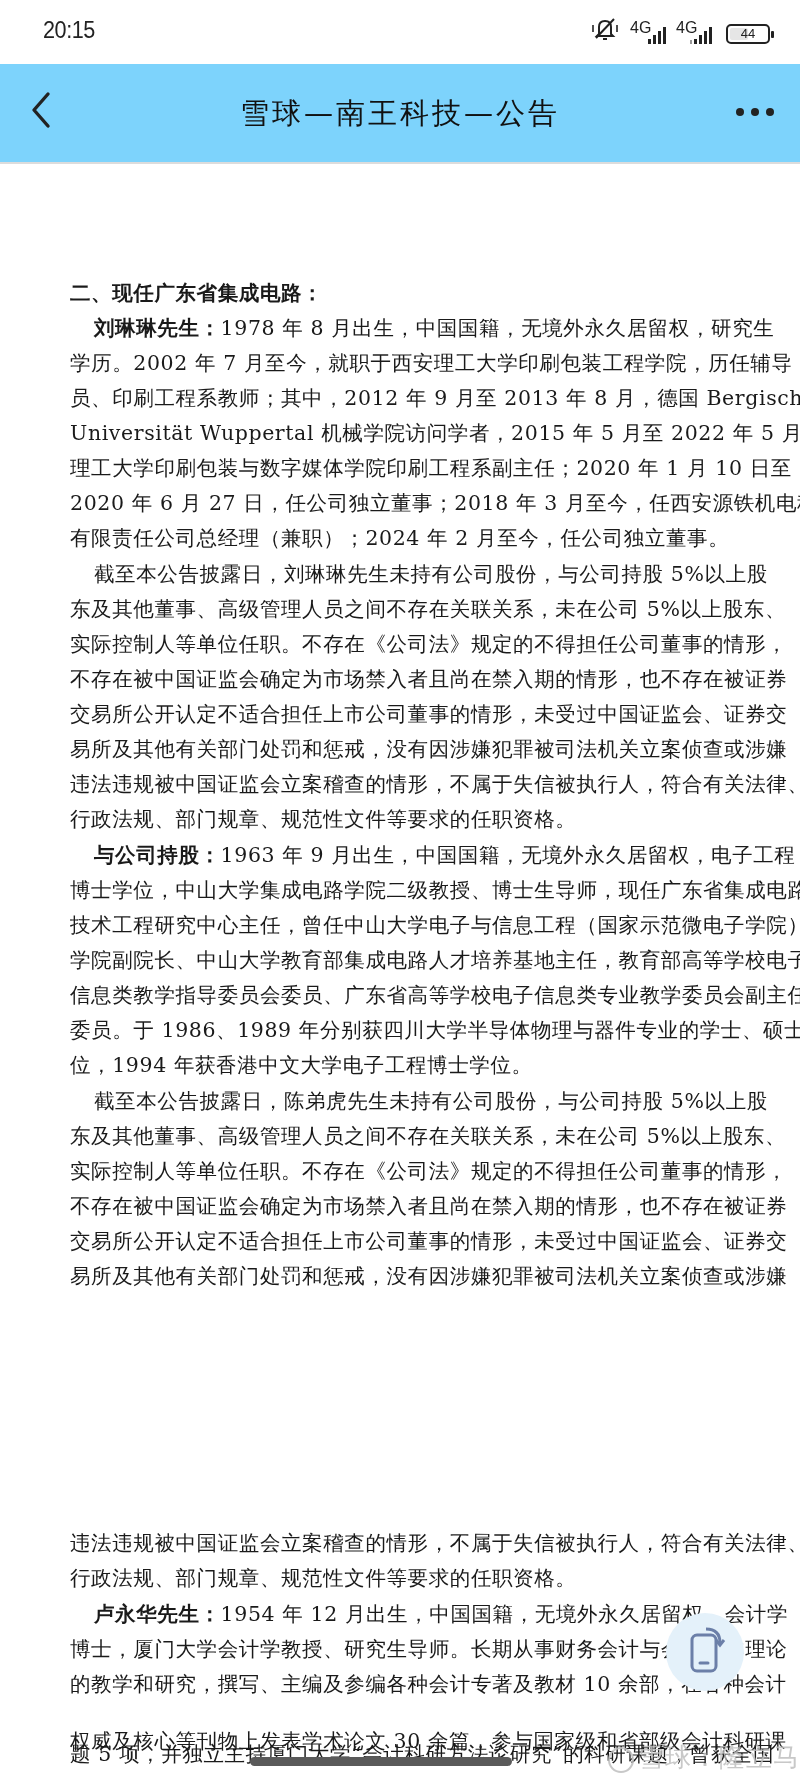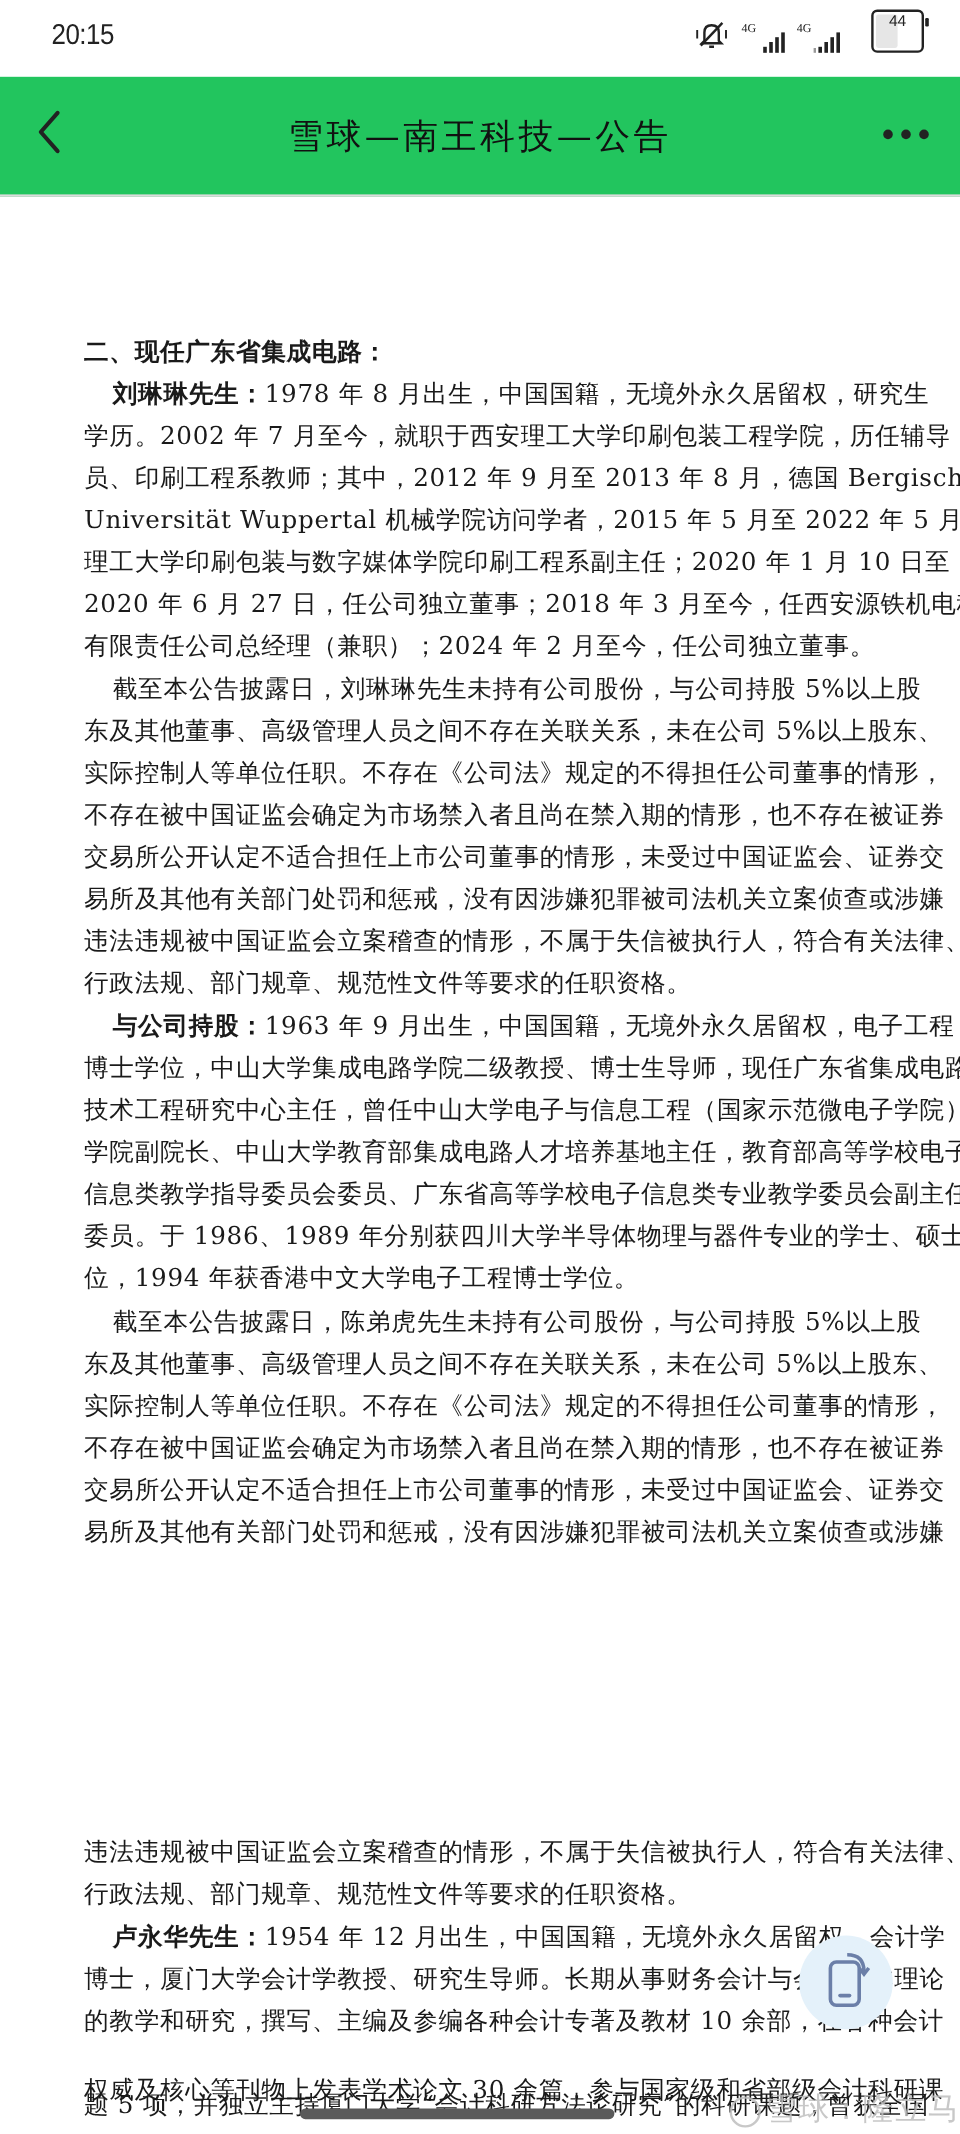--- a/index.html
+++ b/index.html
@@ -10,32 +10,32 @@
     color: #1a1a1a;
   }
   .status-bar { position: absolute; top: 0; left: 0; width: 800px; height: 64px; }
   .status-time {
     position: absolute; left: 43px; top: 16px;
     font-family: "Liberation Sans", sans-serif; font-size: 24px; color: #222;
     letter-spacing: -0.5px; transform: scaleX(0.9); transform-origin: left top;
   }
   .status-icons { position: absolute; right: 30px; top: 20px; height: 26px; display: flex; align-items: flex-end; gap: 10px; }
   .sig { position: relative; width: 36px; height: 24px; }
-  .sig .net { position: absolute; left: 0; top: -3px; font-family: Liberation Serif, serif; font-size: 10px; color: #222; }
+  .sig .net { position: absolute; left: 0; top: -3px; font-family: Liberation Sans, sans-serif; font-size: 16px; color: #222; }
   .sig .bars { position: absolute; right: 0; bottom: 2px; display: flex; align-items: flex-end; gap: 2px; }
   .sig .bars i { display: block; width: 3px; background: #222; }
   .battery {
-    width: 44px; height: 36px; border: 2px solid #222; border-radius: 5px; box-sizing: border-box;
-    position: relative; margin-left: 16px; margin-bottom: 2px;
+    width: 44px; height: 20px; border: 2px solid #222; border-radius: 5px; box-sizing: border-box;
+    position: relative; margin-left: 4px; margin-bottom: 2px;
   }
   .battery::after { content: ""; position: absolute; right: -6px; top: 5px; width: 3px; height: 7px; background: #222; border-radius: 1px; }
   .battery .fill { position: absolute; left: 2px; top: 2px; bottom: 2px; width: 44%; background: #e6e6e6; border-radius: 2px; }
   .battery .lvl { position: absolute; left: 0; right: 0; top: 0; text-align: center; font-family: "Liberation Sans", sans-serif; font-size: 13px; line-height: 16px; color: #222; }
 
-  .app-header { position: absolute; top: 64px; left: 0; width: 800px; height: 98px; border-bottom: 2px solid #dcdcdc; background: #22c55e; }
+  .app-header { position: absolute; top: 64px; left: 0; width: 800px; height: 98px; border-bottom: 2px solid #dcdcdc; background: #7dd3fc; }
   .back-btn { position: absolute; left: 26px; top: 24px; width: 34px; height: 44px; cursor: pointer; }
   .page-title {
     position: absolute; left: 0; right: 0; top: 30px; text-align: center;
     font-size: 29px; letter-spacing: 3px; color: #111;
     font-family: "DejaVu Serif", serif;
   }
   .more-btn { position: absolute; right: 26px; top: 36px; width: 38px; height: 24px; display: flex; align-items: center; justify-content: space-between; cursor: pointer; }
   .more-btn i { display: block; width: 8px; height: 8px; border-radius: 50%; background: #222; }
 
   .doc { position: absolute; left: 0; top: 164px; width: 800px; }

